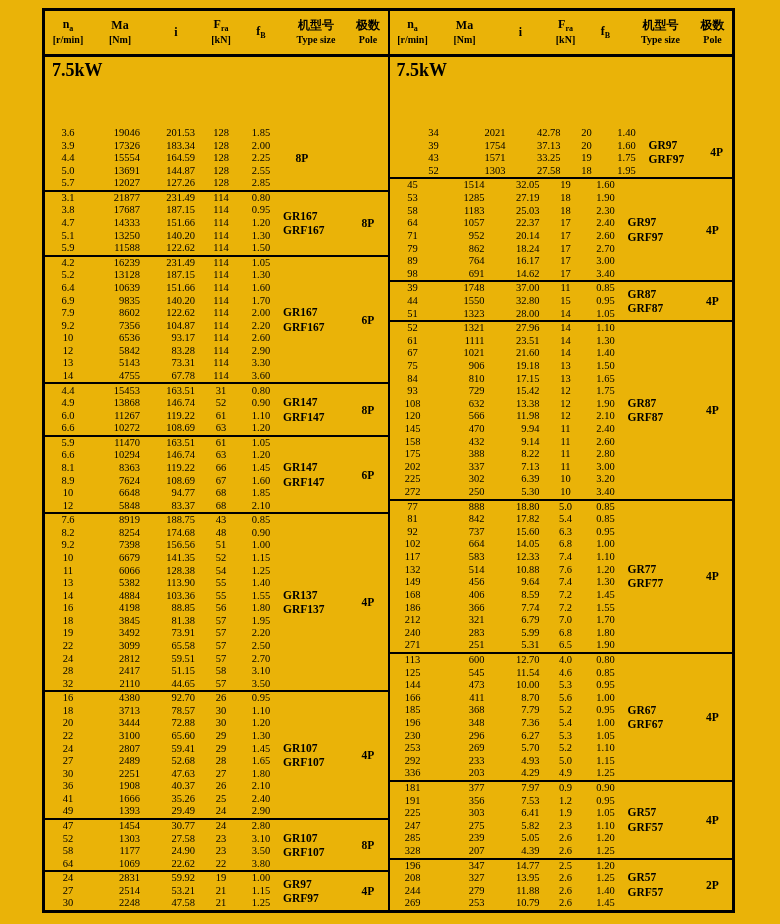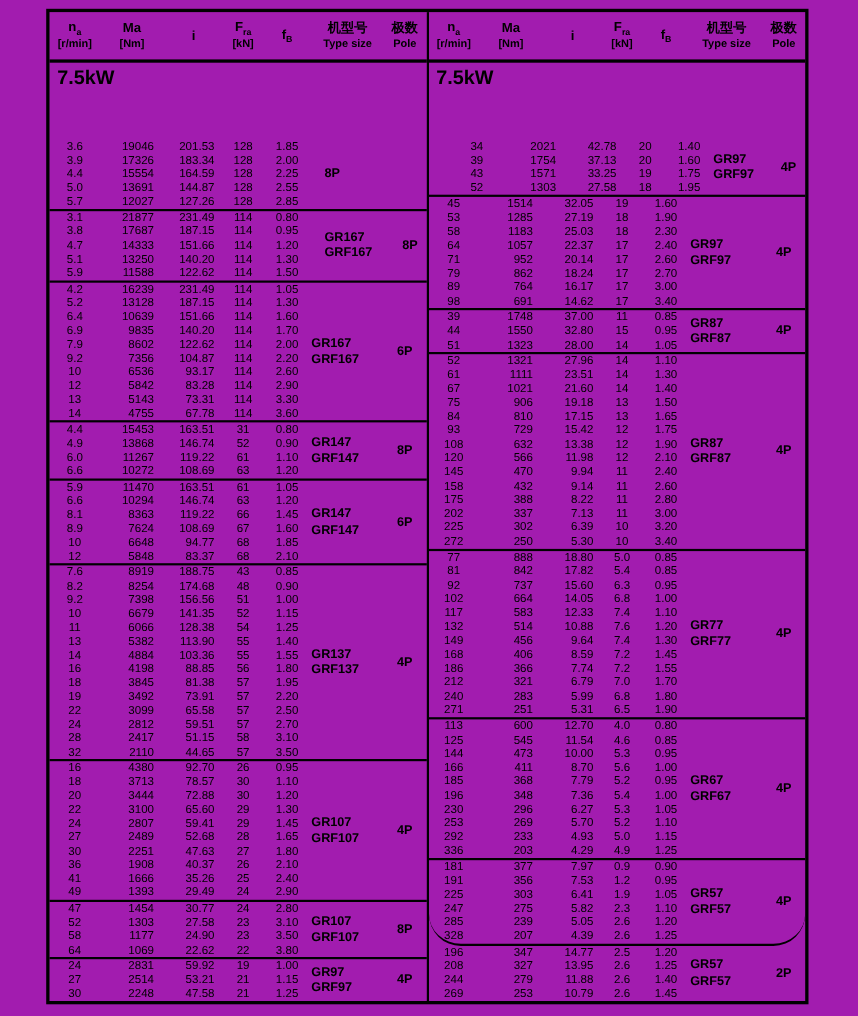--- a/index.html
+++ b/index.html
@@ -1,20 +1,20 @@
 <!DOCTYPE html>
 <html><head>
 <meta charset="utf-8">
 <style>
   html, body { margin: 0; padding: 0; background: #ffffff; }
   .page {
     position: relative;
     width: 780px; height: 924px;
-    background: #a21caf;
-    font-family: Liberation Sans, sans-serif;
+    background: #eab308;
+    font-family: Liberation Serif, serif;
     color: #000;
     overflow: hidden;
   }
   .table-frame {
     position: absolute;
     left: 42px; top: 8px;
     width: 693px; height: 905px;
     border: 3px solid #000;
     box-sizing: border-box;
     display: flex;
@@ -182,21 +182,21 @@
               <div class="row">
                 <span class="cell c0">5.7</span>
                 <span class="cell c1">12027</span>
                 <span class="cell c2">127.26</span>
                 <span class="cell c3">128</span>
                 <span class="cell c4">2.85</span>
               </div>
             </div>
             <div class="polecol">8P</div>
           </div>
-          <div class="group" style="flex-grow: 5; gap: 12px;">
+          <div class="group" style="flex-grow: 5;">
             <div class="rows">
               <div class="row">
                 <span class="cell c0">3.1</span>
                 <span class="cell c1">21877</span>
                 <span class="cell c2">231.49</span>
                 <span class="cell c3">114</span>
                 <span class="cell c4">0.80</span>
               </div>
               <div class="row">
                 <span class="cell c0">3.8</span>
@@ -1093,21 +1093,21 @@
                 <span class="cell c3">4.9</span>
                 <span class="cell c4">1.25</span>
               </div>
             </div>
             <div class="typecol">
               <div>GR67</div>
               <div>GRF67</div>
             </div>
             <div class="polecol">4P</div>
           </div>
-          <div class="group" style="flex-grow: 6; border-radius: 29px;">
+          <div class="group" style="flex-grow: 6;">
             <div class="rows">
               <div class="row">
                 <span class="cell c0">181</span>
                 <span class="cell c1">377</span>
                 <span class="cell c2">7.97</span>
                 <span class="cell c3">0.9</span>
                 <span class="cell c4">0.90</span>
               </div>
               <div class="row">
                 <span class="cell c0">191</span>

